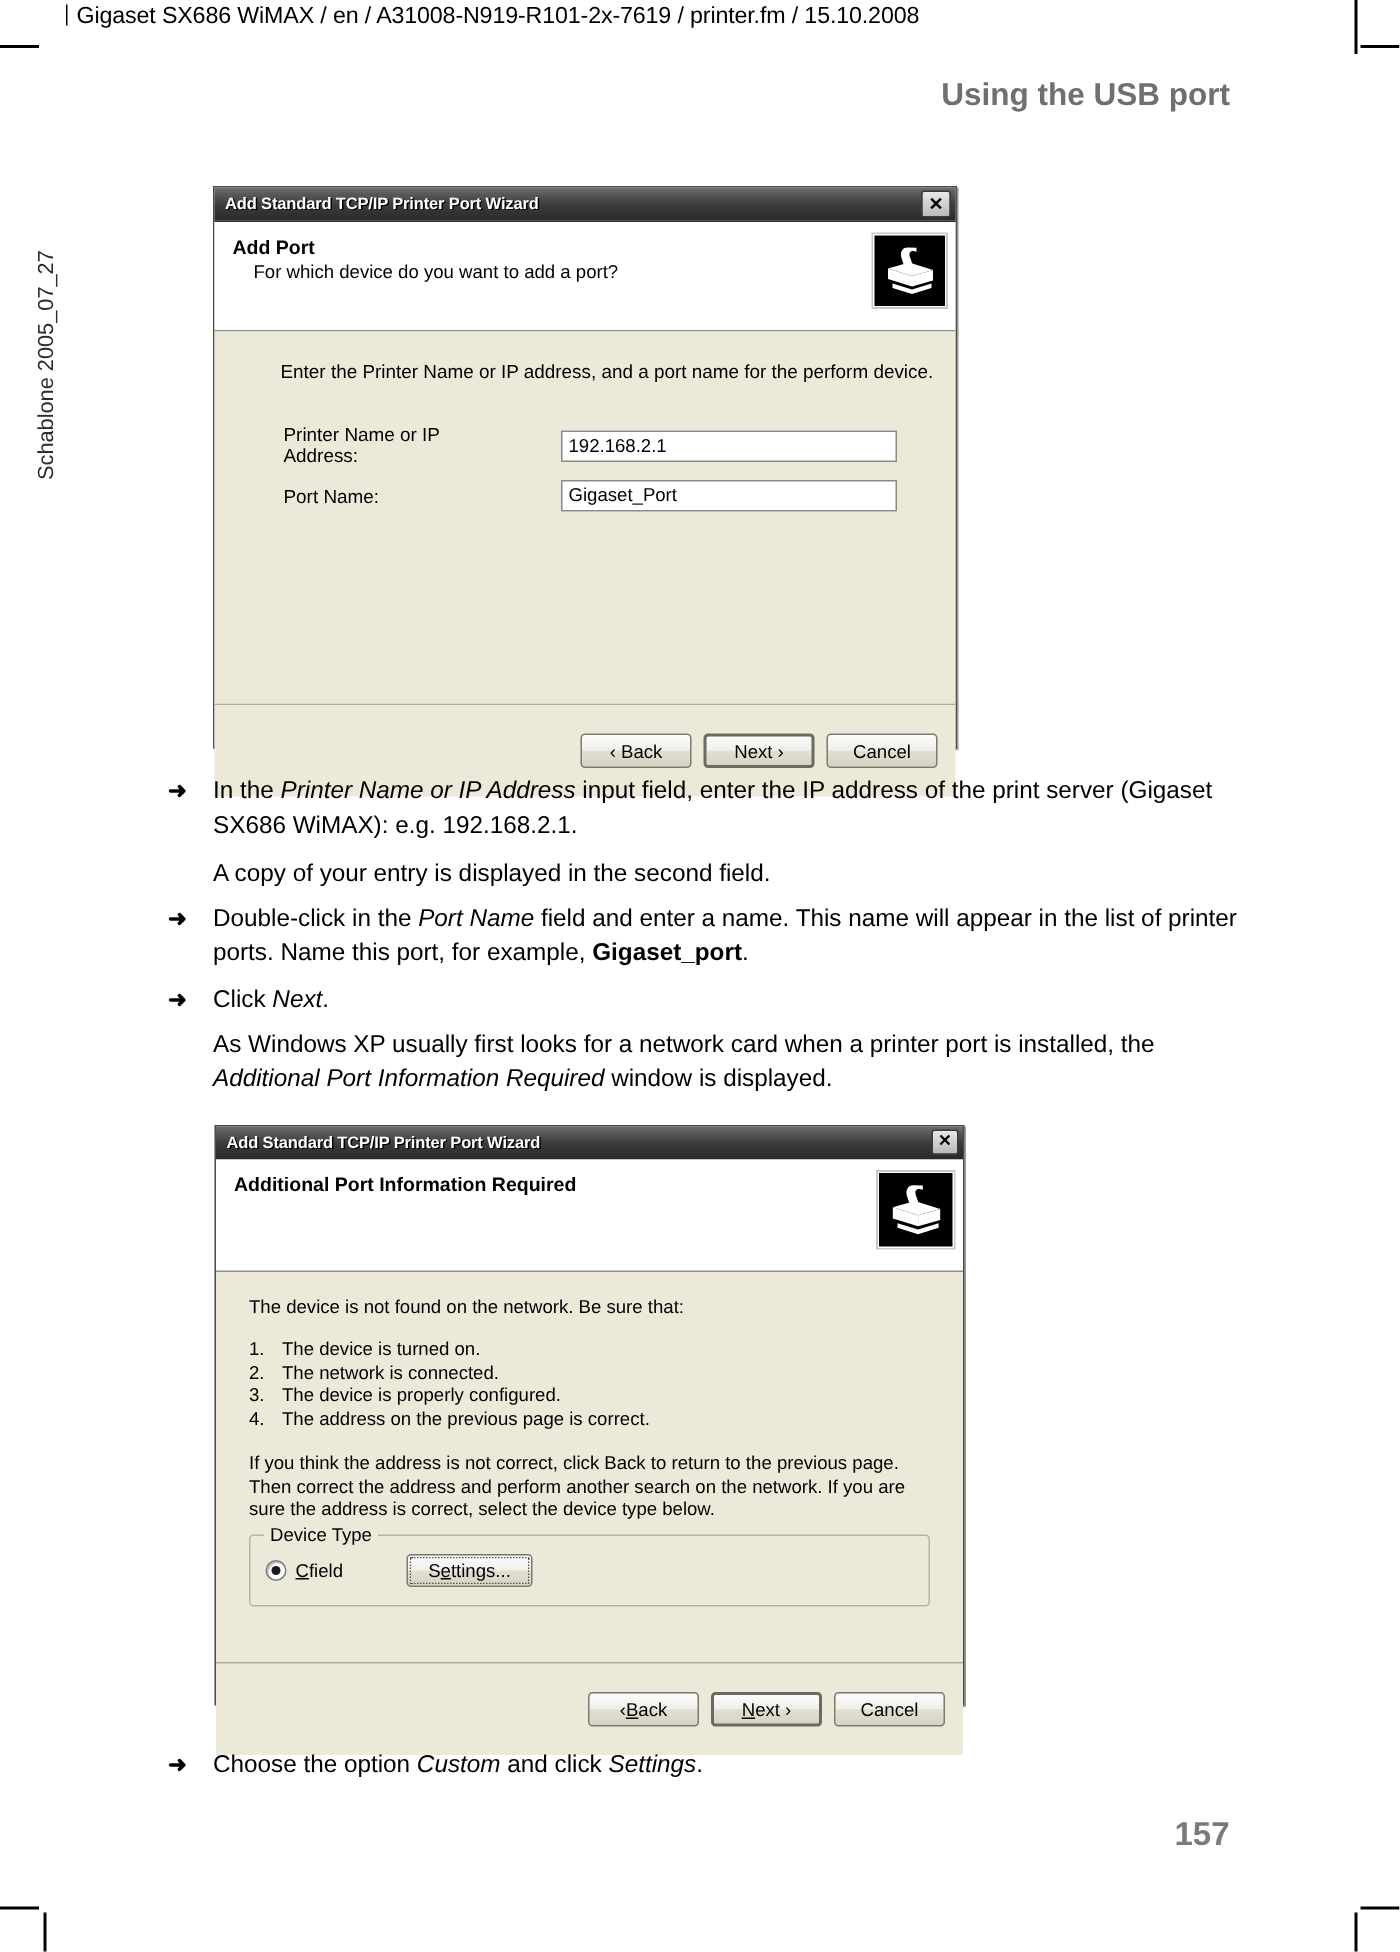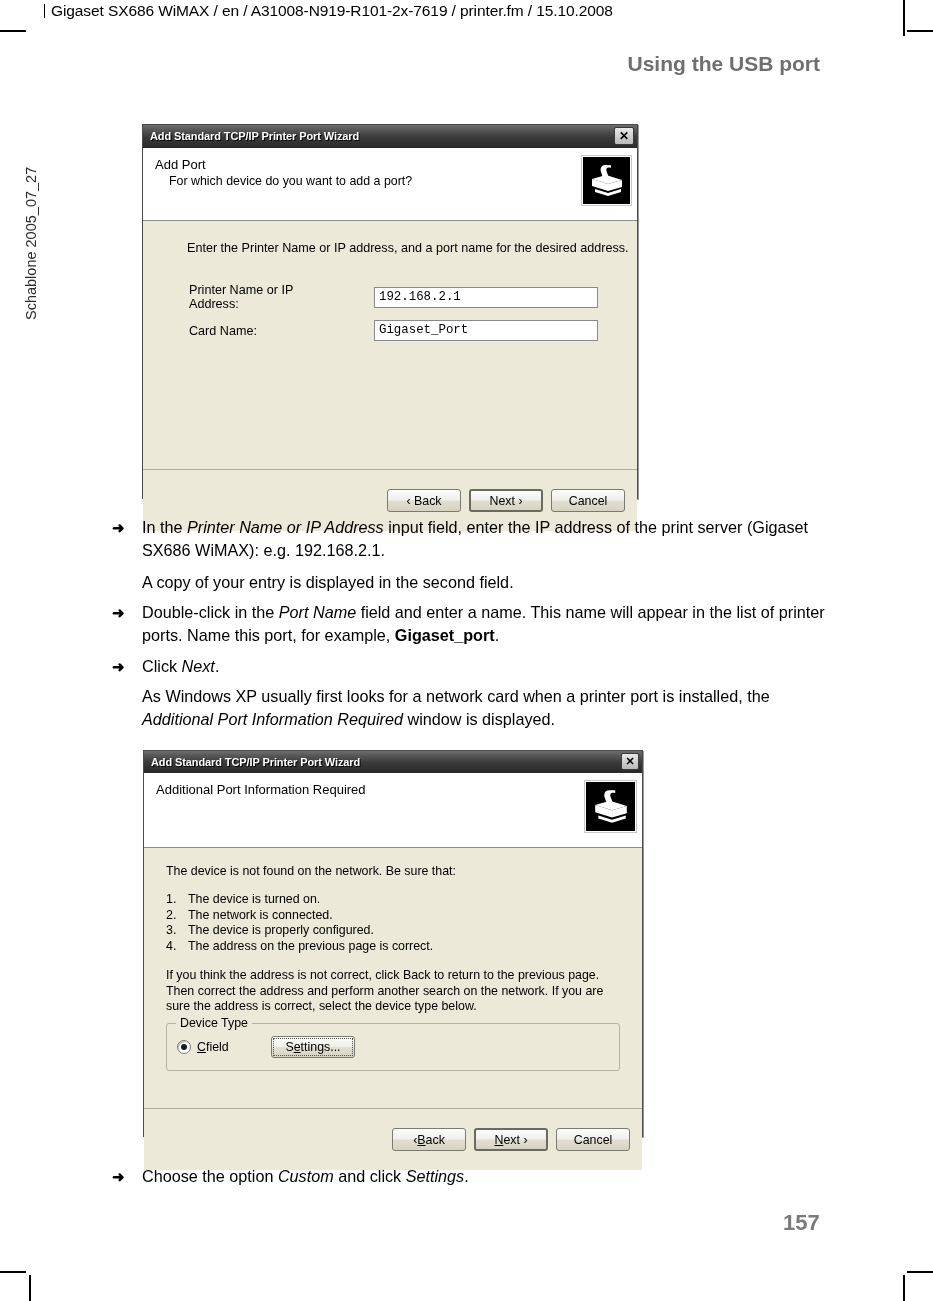--- a/index.html
+++ b/index.html
@@ -145,21 +145,21 @@
     background: #ffffff;
     border-bottom: 1px solid #8d8d8d;
     display: flex;
     align-items: flex-start;
     padding: 8px 6px 8px 12px;
     position: relative;
   }
   .dlg-header-text { flex: 1; padding-top: 1px; }
   .dlg-header-title {
     font-size: 13px;
-    font-weight: normal;
+    font-weight: bold;
     color: #000;
     line-height: 15px;
   }
   .dlg-header-sub {
     font-size: 12.4px;
     color: #000;
     margin-top: 2px;
     margin-left: 14px;
     line-height: 15px;
   }
@@ -228,21 +228,21 @@
     font-size: 12.6px;
     color: #000;
   }
   .xp-input {
     width: 224px;
     height: 21px;
     box-sizing: border-box;
     background: #ffffff;
     border: 1px solid #8a8a8a;
     font-size: 12.4px;
-    font-family: Liberation Mono, monospace;
+    font-family: Liberation Sans, sans-serif;
     color: #000;
     padding: 0 4px;
     line-height: 19px;
     display: flex;
     align-items: center;
     cursor: text;
   }
 
   
   .dlg2-intro {
@@ -396,29 +396,29 @@
         <polygon points="4,17 18,13 34,18 20,22" fill="#fff"></polygon>
         <polygon points="4,17 4,24 20,29 20,22" fill="#fff"></polygon>
         <polygon points="34,18 34,25 20,29 20,22" fill="#fff"></polygon>
         <polygon points="7,27 20,31 20,34 7,30" fill="#fff"></polygon>
         <polygon points="33,27 20,31 20,34 33,30" fill="#fff"></polygon>
       </svg>
     </div>
   </div>
 
   <div class="dlg-body" style="height:248px;">
-    <div class="dlg-instruction">Enter the Printer Name or IP address, and a port name for the desired address.</div>
+    <div class="dlg-instruction">Enter the Printer Name or IP address, and a port name for the perform device.</div>
 
     <div class="field-row" style="margin-top:28px;">
       <div class="field-label">Printer Name or IP Address:</div>
       <div class="xp-input">192.168.2.1</div>
     </div>
 
     <div class="field-row" style="margin-top:9px;">
-      <div class="field-label">Card Name:</div>
+      <div class="field-label">Port Name:</div>
       <div class="xp-input">Gigaset_Port</div>
     </div>
   </div>
 
   <div class="dlg-footer" style="height:45px;">
     <div class="xpbtn">‹ Back</div>
     <div class="xpbtn default">Next ›</div>
     <div class="xpbtn">Cancel</div>
   </div>
 </div>

